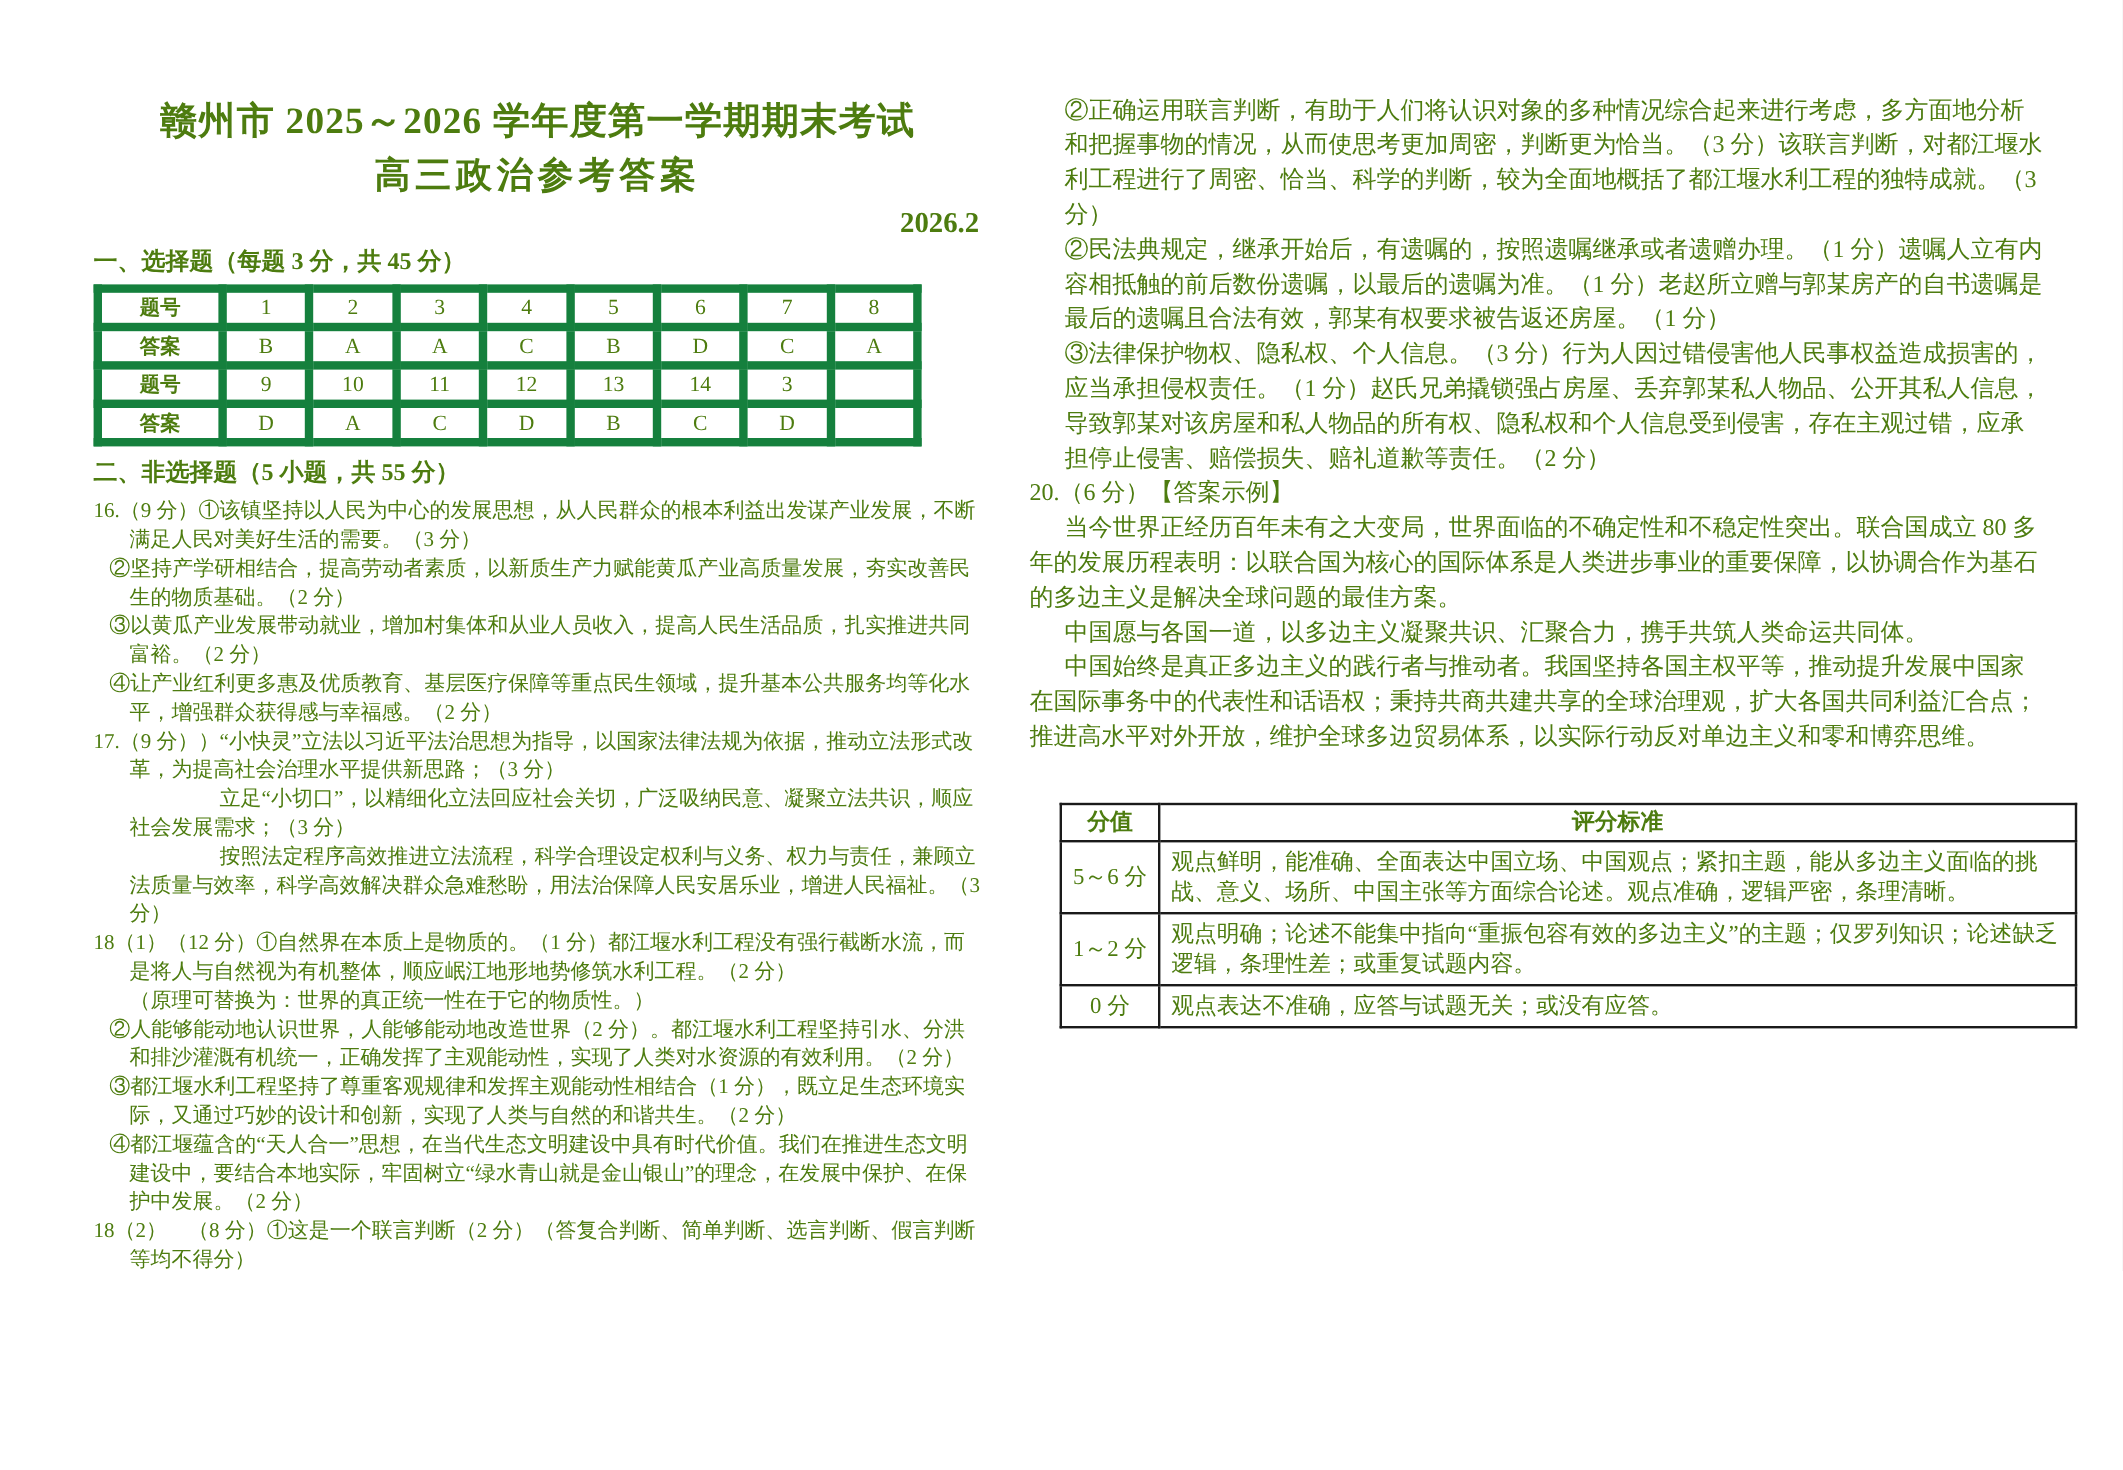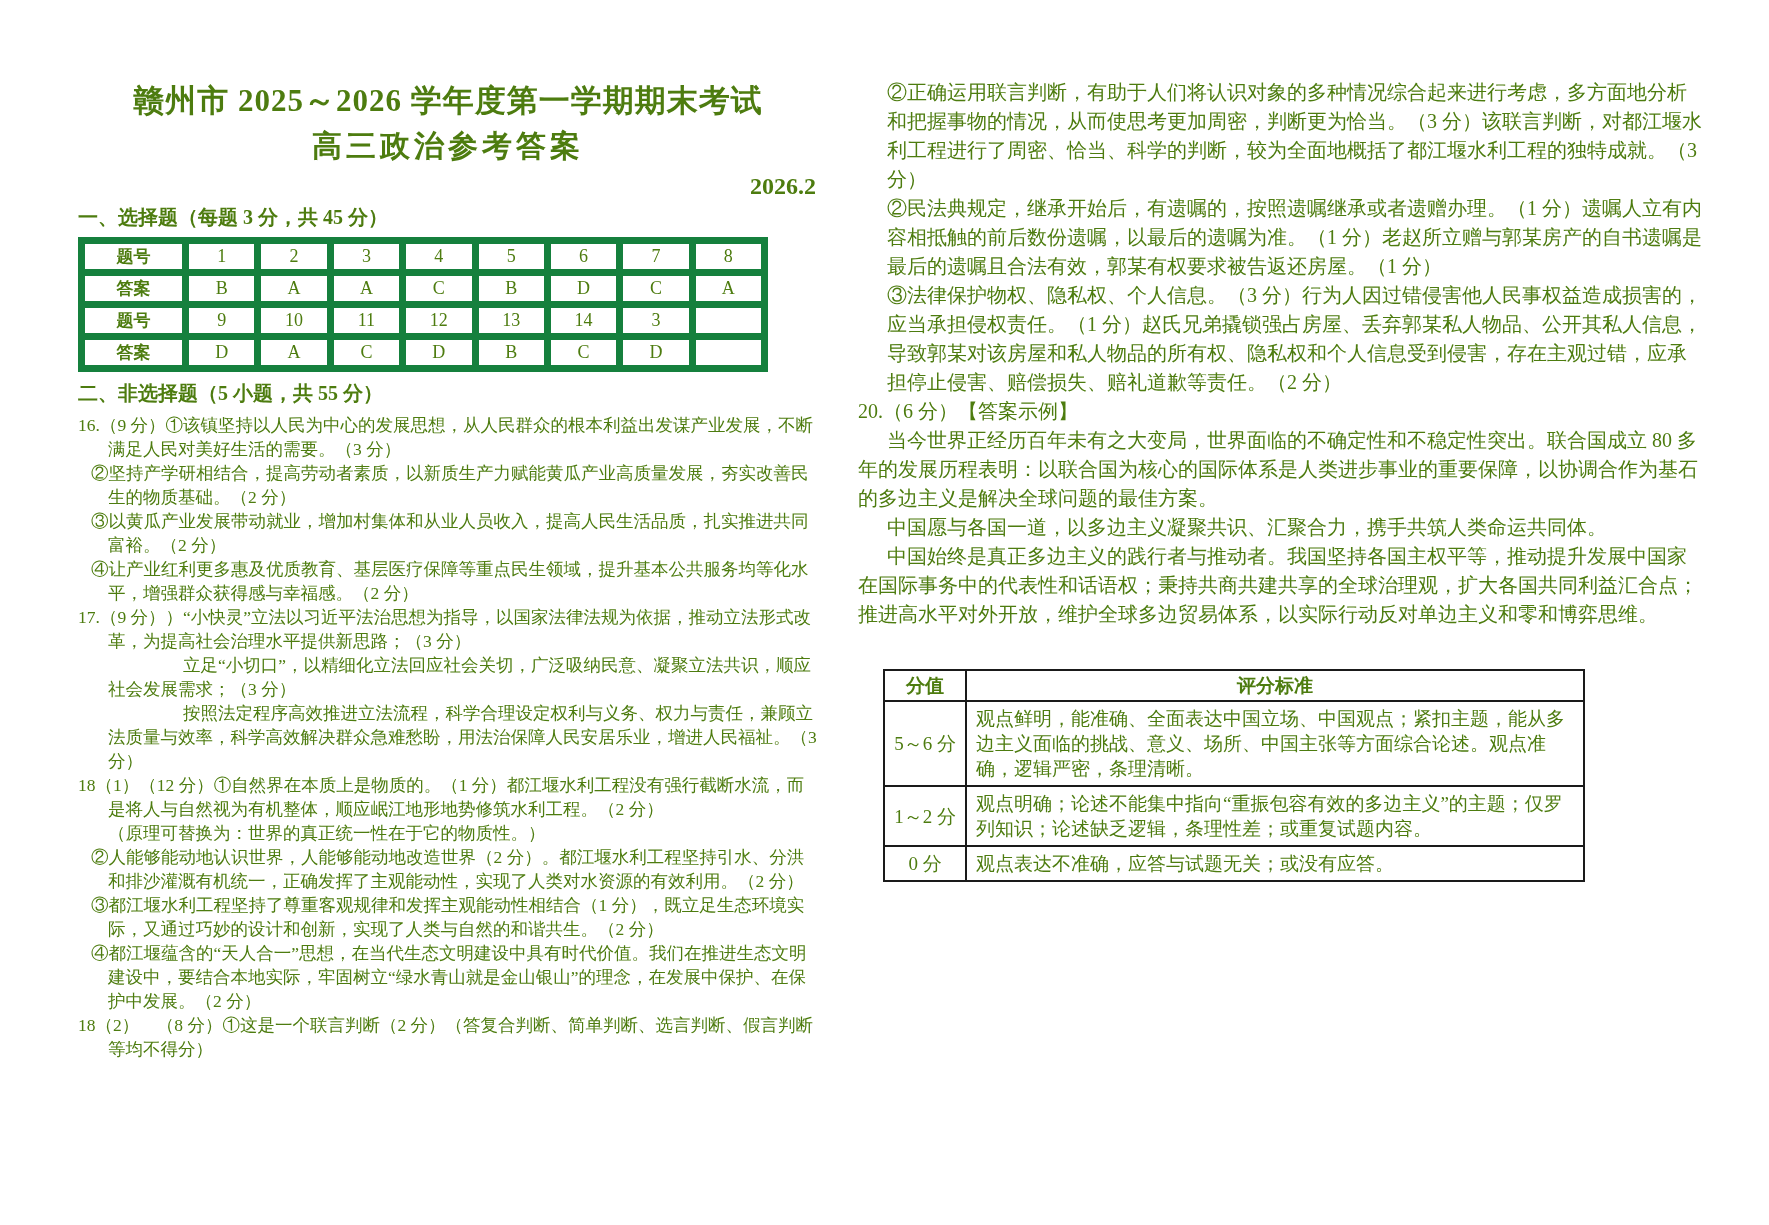--- a/index.html
+++ b/index.html
@@ -37,21 +37,21 @@
   .p-sub{padding-left:30px;text-indent:-17px;}
   .p-ind{padding-left:30px;text-indent:75px;}
   .p-note{padding-left:30px;}
   
   .col-right{position:absolute;left:858px;top:78px;width:845px;}
   .col-right p{margin:0;font-size:20px;line-height:29px;}
   .p-q2{padding-left:29px;text-indent:-29px;}
   .p-sub2{padding-left:29px;}
   .p-essay{text-indent:29px;}
   .rubric-table{
-    border-collapse:collapse;width:702px;margin:40px 0 0 25px;table-layout:fixed;
+    border-collapse:collapse;width:848px;margin:40px 0 0 25px;table-layout:fixed;
   }
   .rubric-table td{
     border:2px solid #1a1a1a;font-size:19px;line-height:25px;
     padding:4px 9px;vertical-align:middle;
   }
   .rubric-table col.r-score{width:82px;}
   .rubric-table td.score{text-align:center;padding:4px 2px;}
   .rubric-table td.head{text-align:center;font-weight:bold;padding:2px;}
 </style>
 </head>

